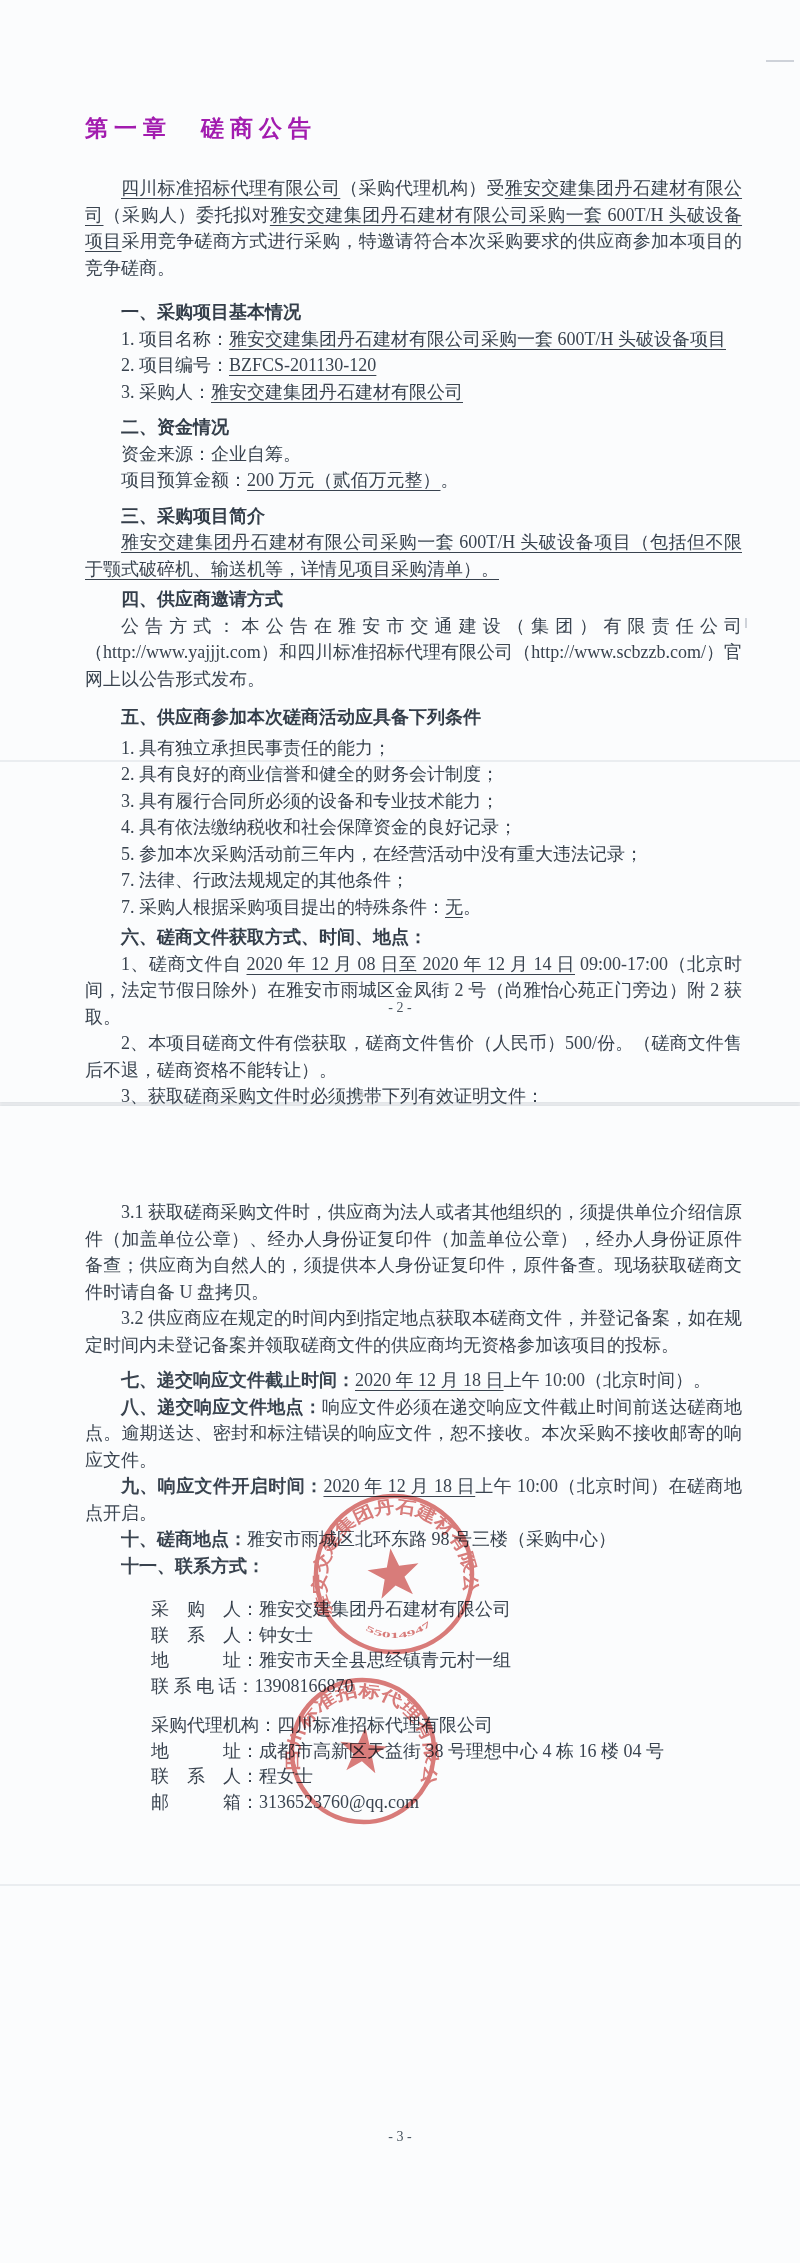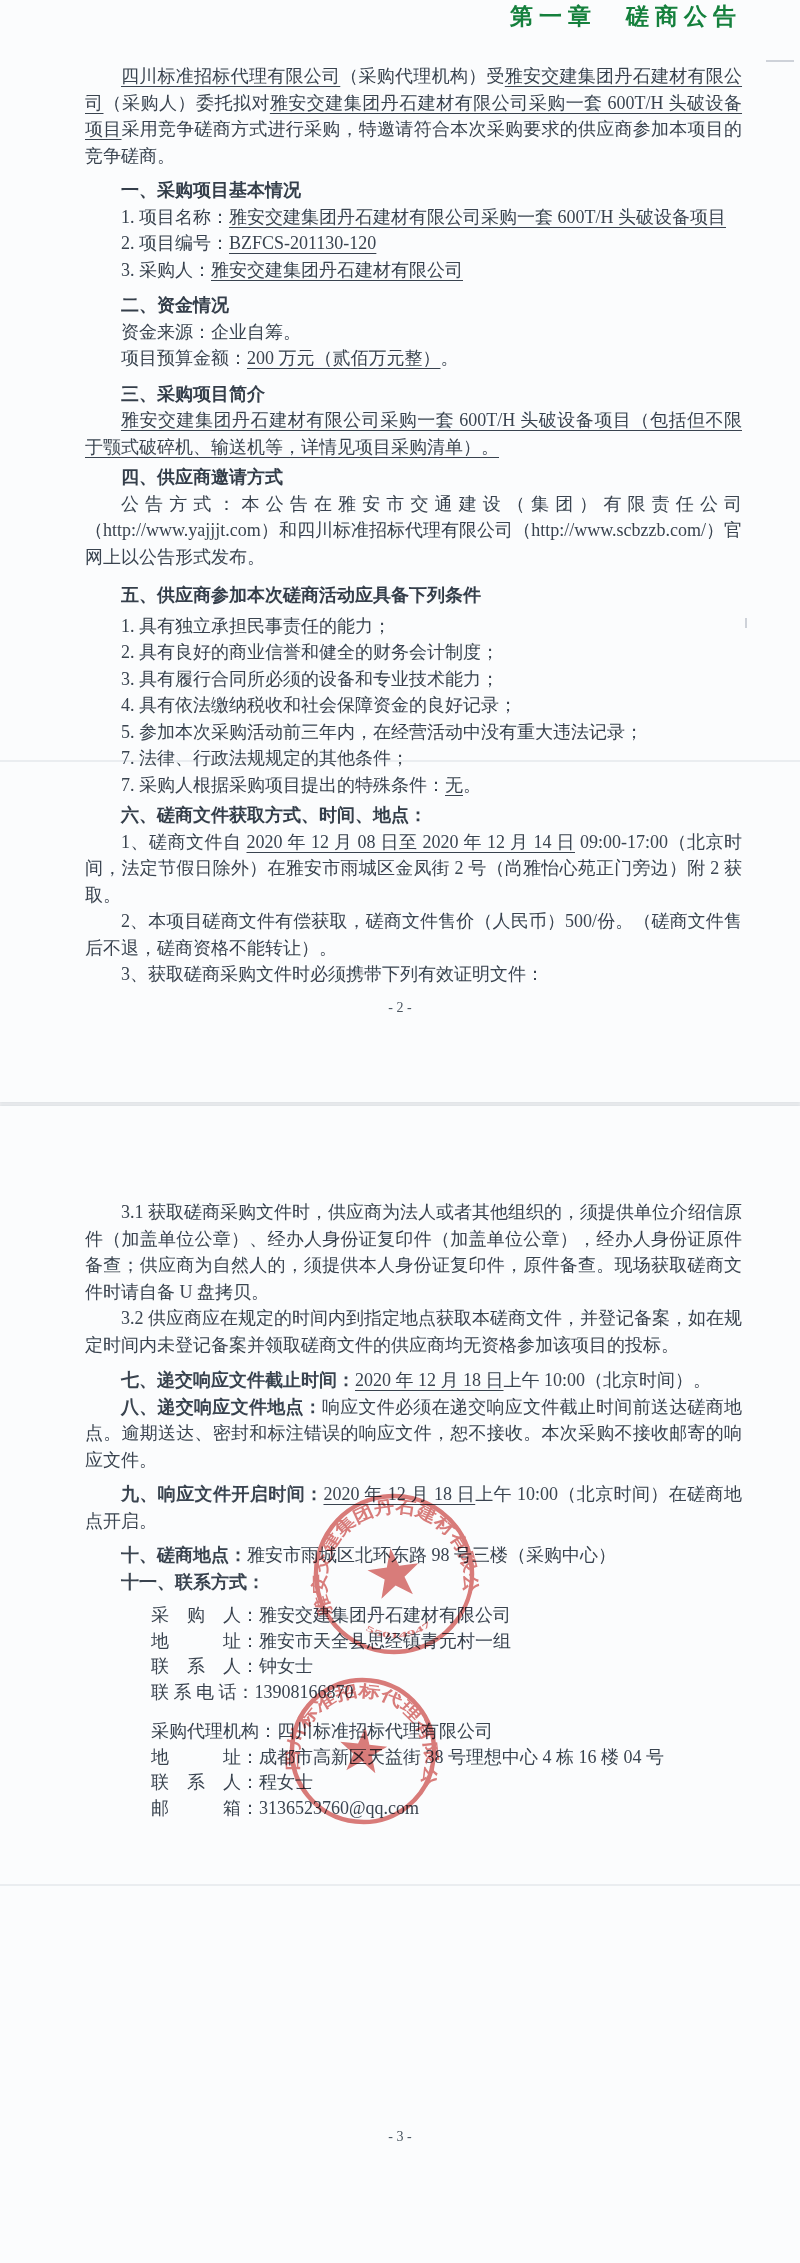--- a/index.html
+++ b/index.html
@@ -12,29 +12,29 @@
     position:absolute; left:0; width:800px;
     background:#fbfcfd;
     box-shadow:0 0 3px rgba(120,130,140,.25);
   }
   #page1 { top:0; height:1102px; }
   #page2 { top:1106px; height:1157px; }
   .content { padding:0 58px 0 85px; position:relative; }
 
   p { margin:0; font-size:18px; line-height:26.5px; color:#39434f; text-align:justify; }
   .title {
-    text-align:right; font-size:23px; line-height:34px;
-    font-weight:bold; letter-spacing:6px; color:#15803d; text-indent:0;
+    padding-top:112px; text-align:left; font-size:23px; line-height:34px;
+    font-weight:bold; letter-spacing:6px; color:#a21caf; text-indent:0;
   }
   .u { text-decoration:underline; text-underline-offset:4px; text-decoration-thickness:1px; }
   .b { font-weight:bold; }
   .ind { text-indent:2em; }
   .h  { text-indent:2em; font-weight:bold; color:#343e4a; }
-  .mt2{margin-top:9px;} .mt4{margin-top:4px;} .mt6{margin-top:8px;}
-  .mt8{margin-top:8px;} .mt12{margin-top:12px;} .mt16{margin-top:29px;}
+  .mt2{margin-top:9px;} .mt4{margin-top:4px;} .mt6{margin-top:18px;}
+  .mt8{} .mt12{margin-top:12px;} .mt16{margin-top:29px;}
   .ct { margin-left:66px; text-align:left; line-height:25.5px; text-indent:0; }
   .gap14 { margin-top:14px; }
   .pno { position:absolute; left:0; width:800px; text-align:center;
          font-size:14px; color:#4a5560; }
   #pno1 { top:1000px; }
   #pno2 { top:1023px; }
 
   
   .streak { position:absolute; left:0; width:800px; height:2px;
             background:rgba(175,185,196,.22); pointer-events:none; }
@@ -96,22 +96,22 @@
   <div class="content" style="padding-top:93px;">
     <p class="ind"><span>3.1 获取磋商采购文件时，供应商为法人或者其他组织的，须提供单位介绍信原件（加盖单位公章）、经办人身份证复印件（加盖单位公章），经办人身份证原件备查；供应商为自然人的，须提供本人身份证复印件，原件备查。现场获取磋商文件时请自备 U 盘拷贝。</span></p>
     <p class="ind"><span>3.2 供应商应在规定的时间内到指定地点获取本磋商文件，并登记备案，如在规定时间内未登记备案并领取磋商文件的供应商均无资格参加该项目的投标。</span></p>
     <p class="ind mt2"><span class="b">七、递交响应文件截止时间：</span><span class="u">2020 年 12 月 18 日</span><span>上午 10:00（北京时间）。</span></p>
     <p class="ind"><span class="b">八、递交响应文件地点：</span><span>响应文件必须在递交响应文件截止时间前送达磋商地点。逾期送达、密封和标注错误的响应文件，恕不接收。本次采购不接收邮寄的响应文件。</span></p>
     <p class="ind mt8"><span class="b">九、响应文件开启时间：</span><span class="u">2020 年 12 月 18 日</span><span>上午 10:00（北京时间）在磋商地点开启。</span></p>
     <p class="ind mt8"><span class="b">十、磋商地点：</span><span>雅安市雨城区北环东路 98 号三楼（采购中心）</span></p>
     <p class="ind"><span class="b">十一、联系方式：</span></p>
 
     <p class="ct mt6"><span>采　购　人：雅安交建集团丹石建材有限公司</span></p>
+    <p class="ct"><span>联　系　人：钟女士</span></p>
     <p class="ct"><span>地　　　址：雅安市天全县思经镇青元村一组</span></p>
-    <p class="ct"><span>联　系　人：钟女士</span></p>
     <p class="ct"><span>联 系 电 话：13908166870</span></p>
 
     <p class="ct gap14"><span>采购代理机构：四川标准招标代理有限公司</span></p>
     <p class="ct"><span>地　　　址：成都市高新区天益街 38 号理想中心 4 栋 16 楼 04 号</span></p>
     <p class="ct"><span>联　系　人：程女士</span></p>
     <p class="ct"><span>邮　　　箱：3136523760@qq.com</span></p>
   </div>
   <div class="pno" id="pno2">- 3 -</div>
   <div class="streak" style="top:778px"></div>
 </div>

